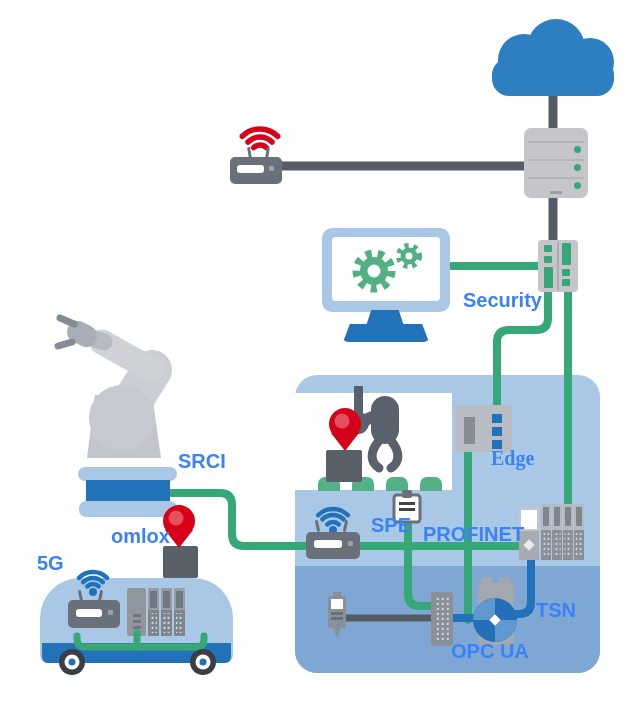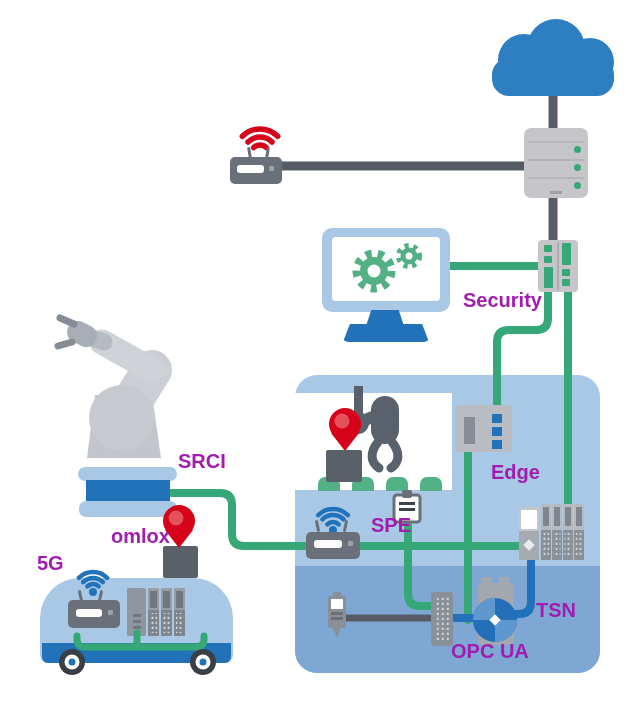--- a/index.html
+++ b/index.html
@@ -1,19 +1,19 @@
 <!DOCTYPE html>
 <html style="--green: #36A877; --accent-blue: #2272B9; --light-blue: #A9C8E6; --medium-blue: #7FA7D4; --red: #D6021A; --dark-gray: #555C66; --device-gray: #C6C6CA; --cloud-blue: #2E7EC2;"><head>
 <meta charset="utf-8">
 <style>
   html,body{margin:0;padding:0;background:#fff;}
   #stage{position:relative;width:630px;height:717px;background:#fff;overflow:hidden;
          font-family:"Liberation Sans",sans-serif;}
   .abs{position:absolute;}
-  .lbl{position:absolute;font:600 20px "Liberation Sans",sans-serif;color:#a21caf;white-space:nowrap;}
+  .lbl{position:absolute;font:600 20px "Liberation Sans",sans-serif;color:#3b82f6;white-space:nowrap;}
   .lnG{fill:none;stroke:var(--green,#36A877);stroke-width:8;stroke-linecap:round;stroke-linejoin:round;}
   .lnGs{fill:none;stroke:var(--green,#36A877);stroke-width:7;stroke-linecap:round;stroke-linejoin:round;}
   .lnD{fill:none;stroke:var(--dark-gray,#555C66);stroke-width:9;stroke-linecap:round;}
   .lnDs{fill:none;stroke:var(--dark-gray,#555C66);stroke-width:7;stroke-linecap:round;}
   .lnB{fill:none;stroke:var(--accent-blue,#2272B9);stroke-width:8;stroke-linecap:round;stroke-linejoin:round;}
   .wifiR{fill:none;stroke:var(--red,#D6021A);stroke-width:5.5;stroke-linecap:round;}
   .wifiB{fill:none;stroke:var(--accent-blue,#2272B9);stroke-width:4.5;stroke-linecap:round;}
   .gearRing{fill:none;stroke:#53B084;}
   .routerBody{position:absolute;background:#6A707A;border-radius:5px;}
   .routerSlot{position:absolute;background:#fff;border-radius:3px;}
@@ -298,21 +298,22 @@
     <defs>
         <pattern id="dp3" width="5" height="5" patternUnits="userSpaceOnUse">
       <rect x="0.8" y="0.8" width="2" height="2.2" fill="#D2D4D7"></rect>
         </pattern>
       </defs>
     <rect x="0" y="0" width="22" height="54" rx="3" fill="#8A9097"></rect>
     <rect x="3" y="4" width="16" height="46" fill="url(#dp3)"></rect>
   </svg>
 
   <div class="lbl" style="left:463px;top:289px;">Security</div>
-  <div class="lbl" style="left:491px;top:461px;">Edge</div>
+  <div class="lbl" style="left:491px;top:447px;font-family:Liberation Serif, serif;">Edge</div>
   <div class="lbl" style="left:178px;top:450px;text-align:center;">SRCI</div>
   <div class="lbl" style="left:111px;top:525px;">omlox</div>
   <div class="lbl" style="left:37px;top:552px;">5G</div>
   <div class="lbl" style="left:371px;top:514px;">SPE</div>
+  <div class="lbl" style="left:423px;top:523px;">PROFINET</div>
   <div class="lbl" style="left:536px;top:599px;">TSN</div>
   <div class="lbl" style="left:451px;top:640px;">OPC UA</div>
 
 </div>
 
 </body></html>

